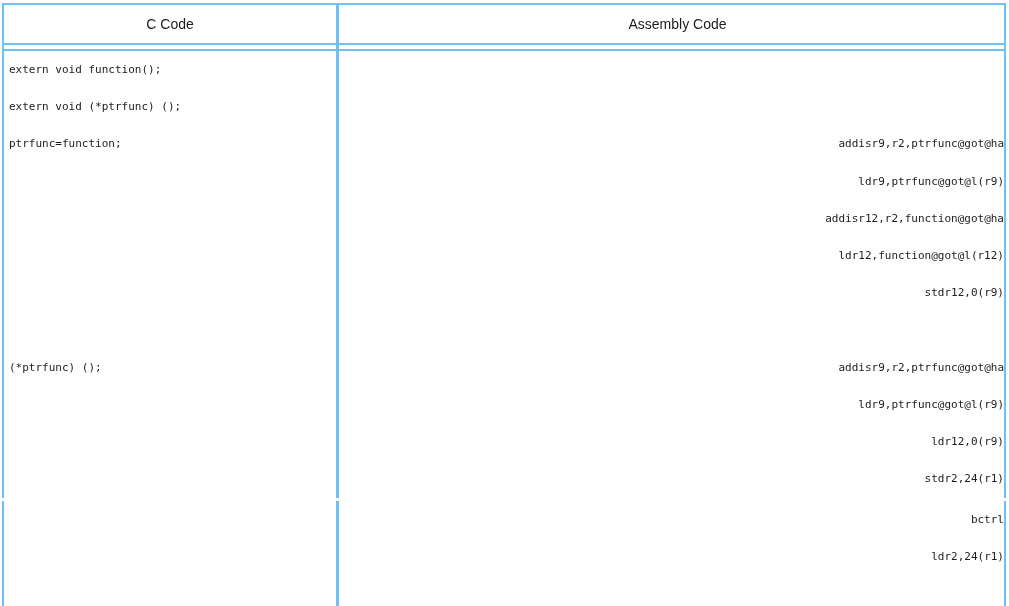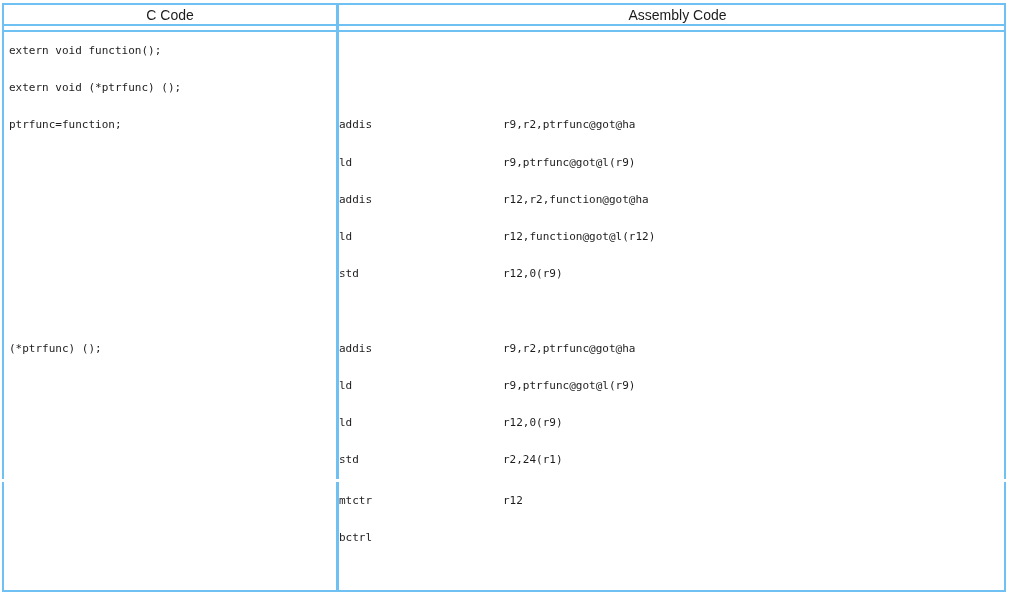--- a/index.html
+++ b/index.html
@@ -15,38 +15,38 @@
     color: var(--text-color);
     overflow: hidden;
   }
   #table {
     position: absolute;
     left: 2px; top: 3px;
     width: 1004px;
   }
   .header-row {
     display: flex;
-    height: 21px;
+    height: 40px;
     border: 2px solid var(--border-color);
     border-bottom: none;
     gap: 12px;
   }
   .header-cell {
     display: flex;
     align-items: center;
     justify-content: center;
     font-size: 14px;
     color: var(--text-color);
   }
   .cell-left {
     width: 335px;
     flex: 0 0 335px;
     border-right: 3px solid var(--border-color);
   }
-  .cell-right { flex: 1 1 auto; }
+  .cell-right { flex: 1 1 auto; text-align: right; }
   .double-sep {
     display: flex;
     height: 8px;
     border-top: 2px solid var(--border-color);
     border-bottom: 2px solid var(--border-color);
     border-left: 2px solid var(--border-color);
     border-right: 2px solid var(--border-color);
   }
   .double-sep .cell-left { height: 100%; }
   .body-row {
@@ -93,16 +93,16 @@
 
   <div class="body-row row-1">
     <div class="code-cell c-cell cell-left"><div class="code-line">extern void function();</div><div class="code-line">extern void (*ptrfunc) ();</div><div class="code-line">ptrfunc=function;</div><div class="code-line">&nbsp;</div><div class="code-line">&nbsp;</div><div class="code-line">&nbsp;</div><div class="code-line">&nbsp;</div><div class="code-line">&nbsp;</div><div class="code-line">(*ptrfunc) ();</div><div class="code-line">&nbsp;</div><div class="code-line">&nbsp;</div><div class="code-line">&nbsp;</div></div>
     <div class="code-cell asm-cell cell-right"><div class="code-line"><span class="op">&nbsp;</span><span></span></div><div class="code-line"><span class="op">&nbsp;</span><span></span></div><div class="code-line"><span class="op">addis</span><span>r9,r2,ptrfunc@got@ha</span></div><div class="code-line"><span class="op">ld</span><span>r9,ptrfunc@got@l(r9)</span></div><div class="code-line"><span class="op">addis</span><span>r12,r2,function@got@ha</span></div><div class="code-line"><span class="op">ld</span><span>r12,function@got@l(r12)</span></div><div class="code-line"><span class="op">std</span><span>r12,0(r9)</span></div><div class="code-line"><span class="op">&nbsp;</span><span></span></div><div class="code-line"><span class="op">addis</span><span>r9,r2,ptrfunc@got@ha</span></div><div class="code-line"><span class="op">ld</span><span>r9,ptrfunc@got@l(r9)</span></div><div class="code-line"><span class="op">ld</span><span>r12,0(r9)</span></div><div class="code-line"><span class="op">std</span><span>r2,24(r1)</span></div></div>
   </div>
 
   <div class="row-gap"></div>
 
   <div class="body-row row-2">
     <div class="code-cell c-cell cell-left"><div class="code-line">&nbsp;</div><div class="code-line">&nbsp;</div><div class="code-line">&nbsp;</div></div>
-    <div class="code-cell asm-cell cell-right"><div class="code-line"><span class="op">mtctr</span><span>r12</span></div><div class="code-line"><span class="op">bctrl</span><span></span></div></div>
+    <div class="code-cell asm-cell cell-right"><div class="code-line"><span class="op">bctrl</span><span></span></div><div class="code-line"><span class="op">ld</span><span>r2,24(r1)</span></div></div>
   </div>
 
 </div>
 
 </body></html>

